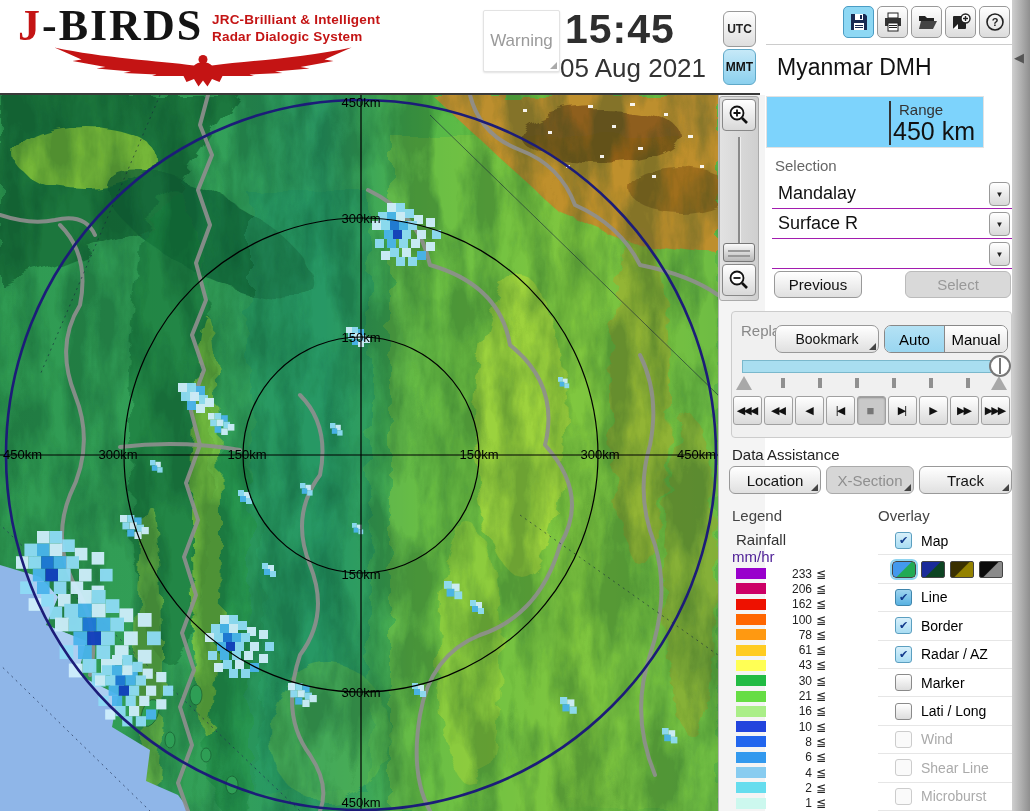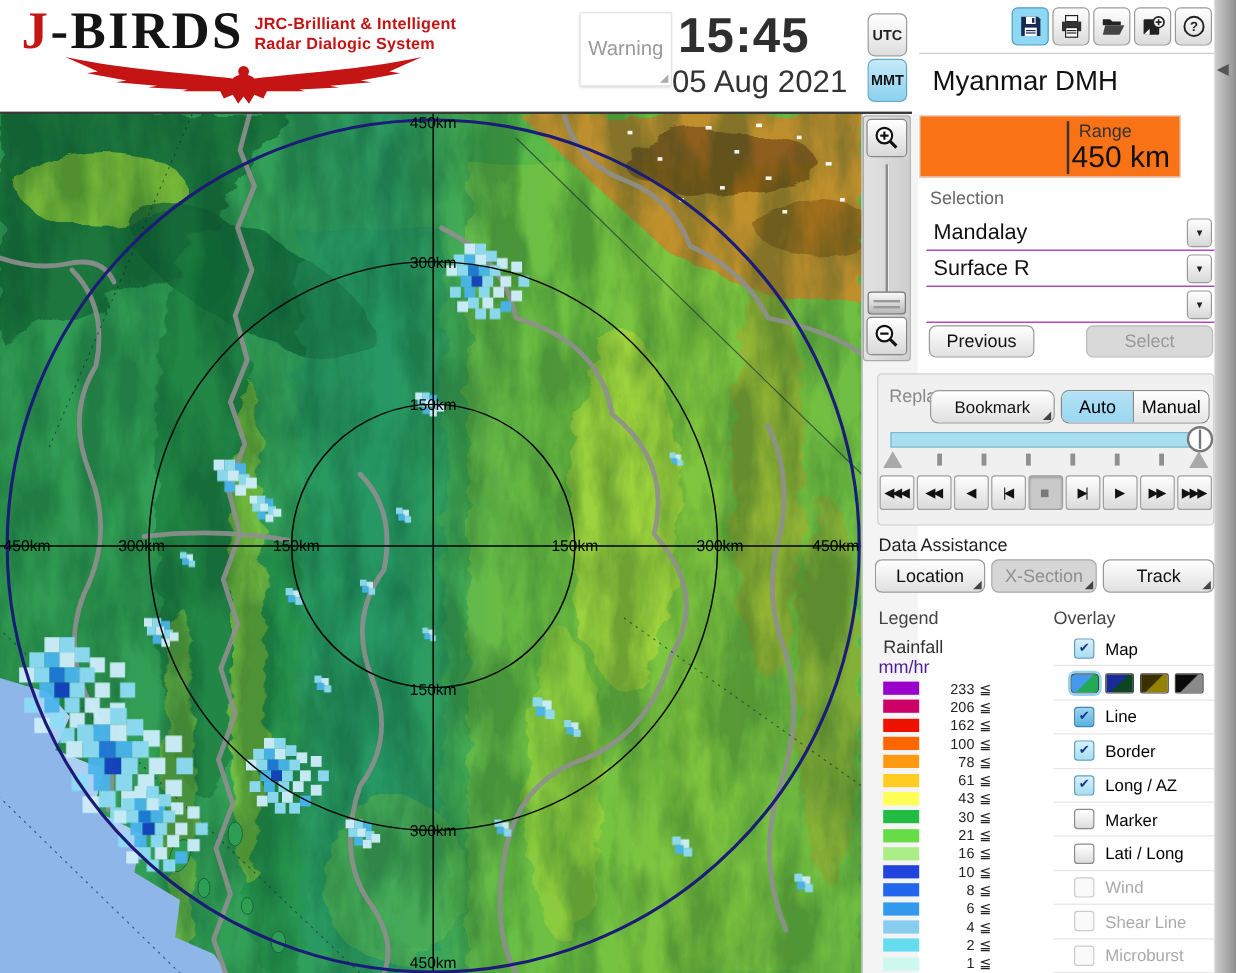--- a/index.html
+++ b/index.html
@@ -38,21 +38,21 @@
   #zoom-track { position:absolute; left:18px; top:40px; width:3px; height:106px; background:#8a8a8a; border-right:1px solid #efefef; }
   #zoom-handle { position:absolute; left:3px; top:146px; width:32px; height:19px; background:linear-gradient(#fafafa,#b8b8b8); border:1px solid #777; border-radius:3px; }
   #zoom-handle:before { content:""; position:absolute; left:4px; right:4px; top:6px; height:2px; background:#999; box-shadow:0 5px 0 #999; }
 
   
   #right-strip { position:absolute; left:1012px; top:0; width:18px; height:811px; background:linear-gradient(90deg,#cfcfcf,#8f8f8f); }
   #collapse-arrow { position:absolute; left:1014px; top:50px; font-size:13px; color:#555; }
   #panel-hr { position:absolute; left:766px; top:44px; width:246px; height:1px; background:#ccc; }
   #station-title { position:absolute; left:777px; top:54px; font-size:23px; color:#111; }
 
-  #range-box { position:absolute; left:766px; top:96px; width:218px; height:52px; background:#f97316; border:1px solid #e2e2e2; }
+  #range-box { position:absolute; left:766px; top:96px; width:218px; height:52px; background:#7dd3fc; border:1px solid #e2e2e2; }
   #range-divider { position:absolute; left:122px; top:4px; width:2px; height:44px; background:#333; }
   #range-label { position:absolute; left:132px; top:4px; font-size:15px; color:#333; }
   #range-value { position:absolute; right:8px; top:20px; font-size:25px; color:#111; }
 
   #selection-label { position:absolute; left:775px; top:157px; font-size:15px; color:#666; }
   .dd-row { position:absolute; left:772px; width:240px; height:29px; border-bottom:1px solid #a21caf; background:#fff; }
   .dd-text { position:absolute; left:6px; top:3px; font-size:18px; color:#111; }
   .dd-btn { position:absolute; right:2px; top:2px; width:21px; height:24px; background:linear-gradient(#ffffff,#d8d8d8); border:1px solid #999; border-radius:4px; font-size:8px; color:#222; display:flex; align-items:center; justify-content:center; }
 
   .btn { background:linear-gradient(#ffffff,#e0e0e0); border:1px solid #999; border-radius:6px; font-size:15px; color:#111; display:flex; align-items:center; justify-content:center; position:absolute; }
@@ -583,21 +583,21 @@
         <div class="ov-row">
     <span class="ov-cb checked strong">✔</span>
     <span class="ov-label">Line</span>
   </div>
         <div class="ov-row">
     <span class="ov-cb checked">✔</span>
     <span class="ov-label">Border</span>
   </div>
         <div class="ov-row">
     <span class="ov-cb checked">✔</span>
-    <span class="ov-label">Long / AZ</span>
+    <span class="ov-label">Radar / AZ</span>
   </div>
         <div class="ov-row">
     <span class="ov-cb"></span>
     <span class="ov-label">Marker</span>
   </div>
         <div class="ov-row">
     <span class="ov-cb"></span>
     <span class="ov-label">Lati / Long</span>
   </div>
         <div class="ov-row disabled">

